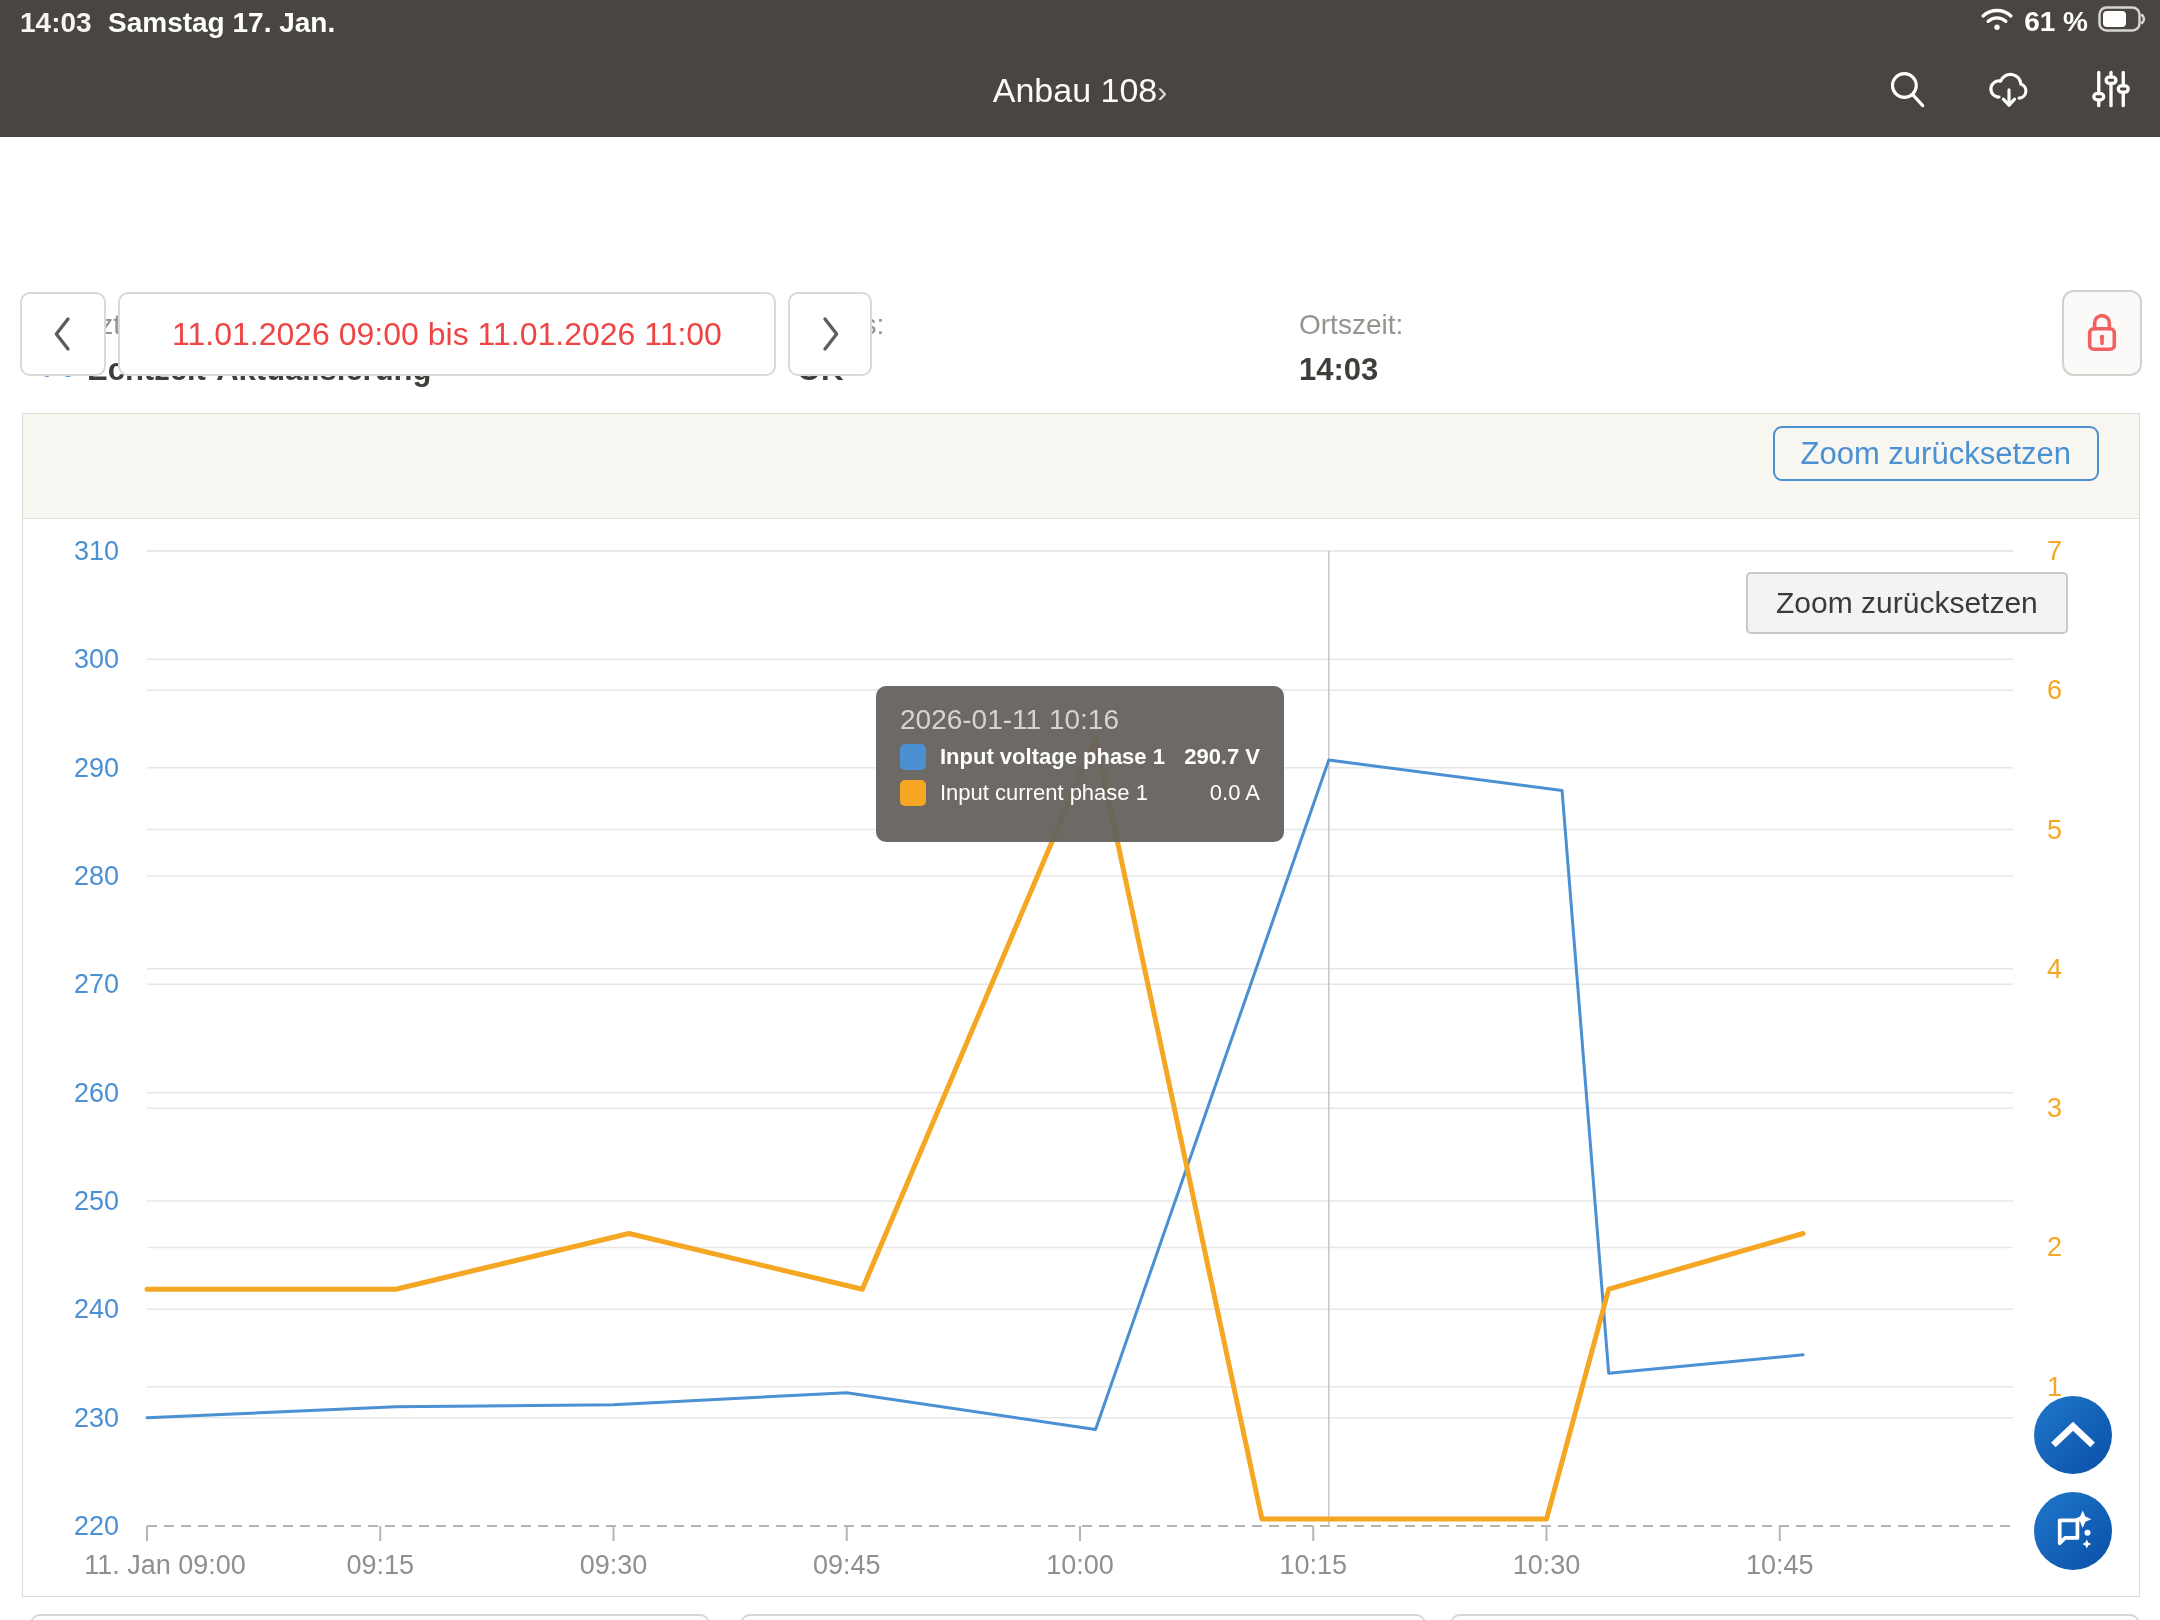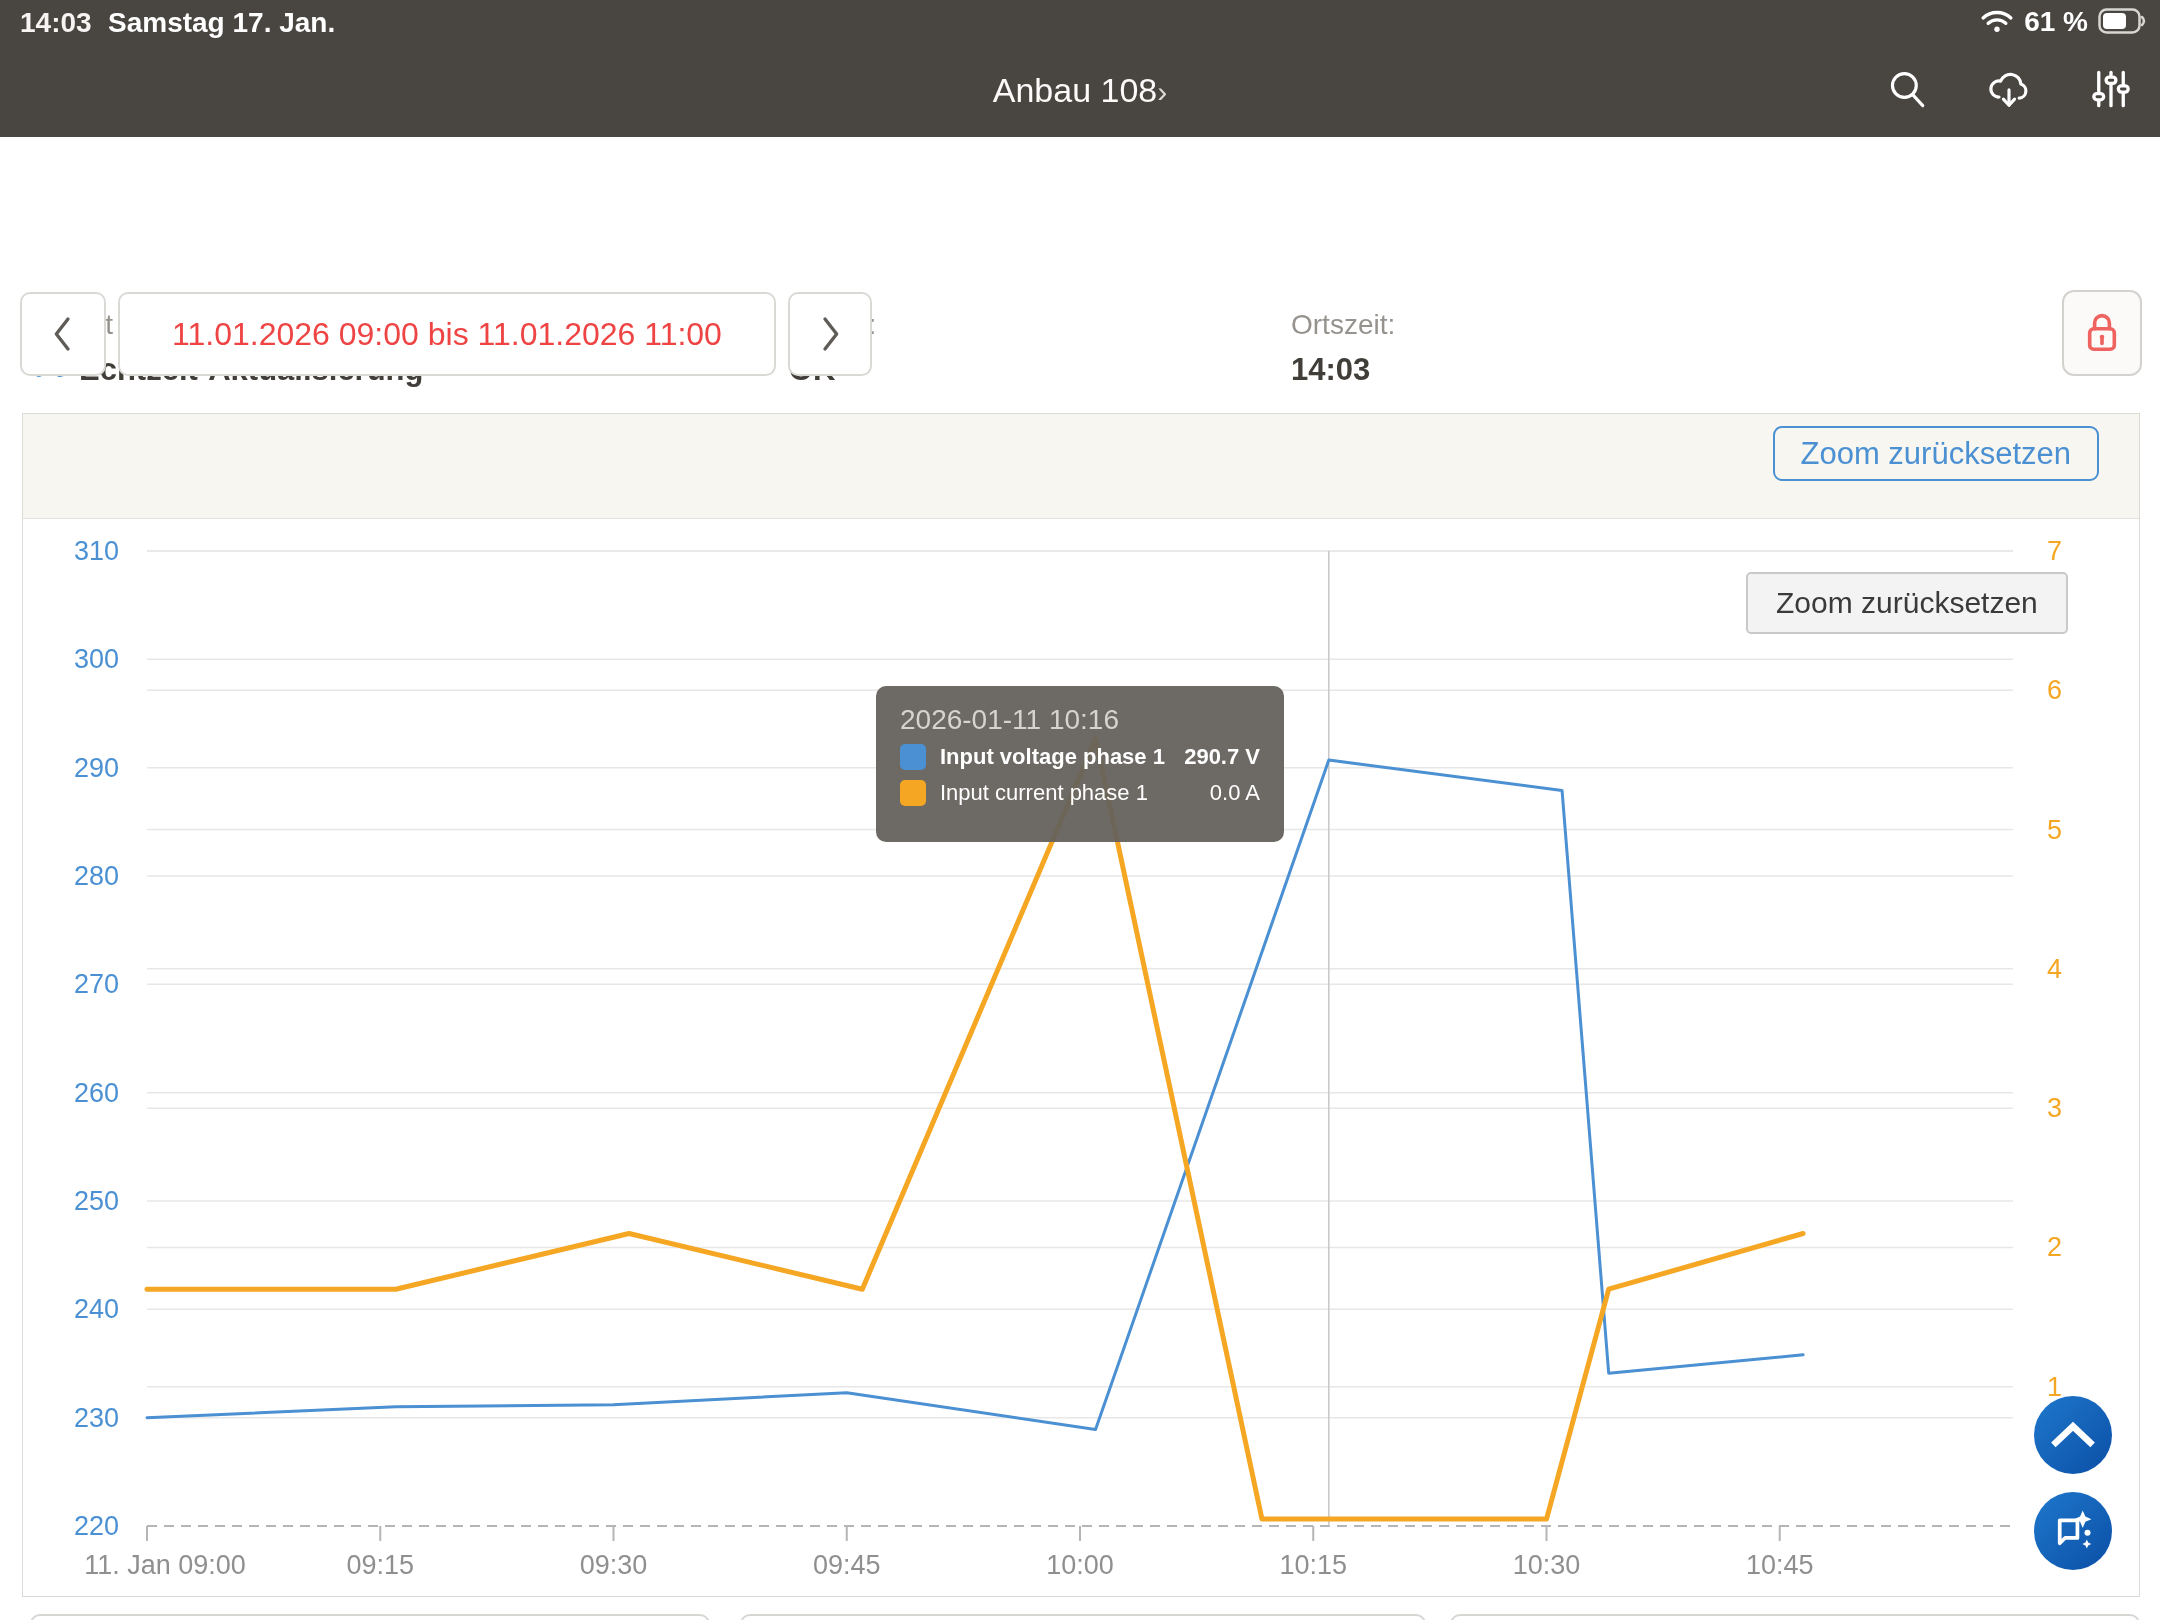--- a/index.html
+++ b/index.html
@@ -7,29 +7,29 @@
     width:2160px;height:1620px;position:relative;overflow:hidden;
     background:#ffffff;
     font-family:"Liberation Sans","DejaVu Sans",sans-serif;
     -webkit-font-smoothing:antialiased;
   }
   
   .topbar{position:absolute;left:0;top:0;width:2160px;height:137px;background:#494540;}
   .statusrow{position:absolute;left:0;top:0;width:2160px;height:44px;color:#f6f5f3;}
   .status-time{position:absolute;left:20px;top:7px;font-size:28px;font-weight:bold;}
   .status-date{position:absolute;left:108px;top:7px;font-size:28px;font-weight:bold;color:#ffffff;}
-  .status-right{position:absolute;right:14px;top:6px;display:flex;align-items:flex-end;gap:10px;}
+  .status-right{position:absolute;right:14px;top:6px;display:flex;align-items:flex-start;gap:10px;}
   .status-batt-text{font-size:28px;font-weight:bold;color:#ffffff;}
   .navrow{position:absolute;left:0;top:44px;width:2160px;height:93px;}
   .nav-title{position:absolute;left:0;top:0;width:2160px;height:93px;display:flex;align-items:center;justify-content:center;color:#fcfbfa;font-size:34px;}
   .nav-title .crumb-chev{font-size:30px;color:#dddbd8;transform:translateY(1px);}
   .nav-icons{position:absolute;right:26px;top:0;height:93px;display:flex;align-items:center;gap:56px;}
   .icon-btn{width:46px;height:46px;display:flex;align-items:center;justify-content:center;cursor:pointer;background:none;border:none;padding:0;}
   
-  .inforow{position:absolute;left:4px;top:137px;width:1956px;height:140px;background:#fff;}
+  .inforow{position:absolute;left:12px;top:137px;width:1956px;height:140px;background:#fff;}
   .info-label{position:absolute;font-size:28px;color:#96938f;}
   .info-value{position:absolute;font-size:31px;font-weight:bold;color:#413e3a;display:flex;align-items:center;gap:12px;}
   
   .datebtn{position:absolute;top:292px;height:84px;background:#fff;border:2px solid #dbd9d5;border-radius:10px;display:flex;align-items:center;justify-content:center;cursor:pointer;box-sizing:border-box;}
   .datebtn svg{display:block;}
   .daterange{position:absolute;left:118px;top:292px;width:658px;height:84px;background:#fff;border:2px solid #dbd9d5;border-radius:10px;display:flex;align-items:center;justify-content:center;font-size:32px;color:#ef4444;box-sizing:border-box;cursor:pointer;}
   .lockbtn{position:absolute;left:2062px;top:290px;width:80px;height:86px;background:#fbfaf8;border:2px solid #d4d2ce;border-radius:12px;display:flex;align-items:center;justify-content:center;cursor:pointer;box-sizing:border-box;}
   
   .chartcard{position:absolute;left:22px;top:413px;width:2118px;height:1184px;border:1px solid #dddbd6;box-sizing:border-box;background:#fff;}
   .card-toolbar{position:absolute;left:0;top:0;width:100%;height:105px;background:#f8f6f1;border-bottom:1px solid #e3e1dc;box-sizing:border-box;}

